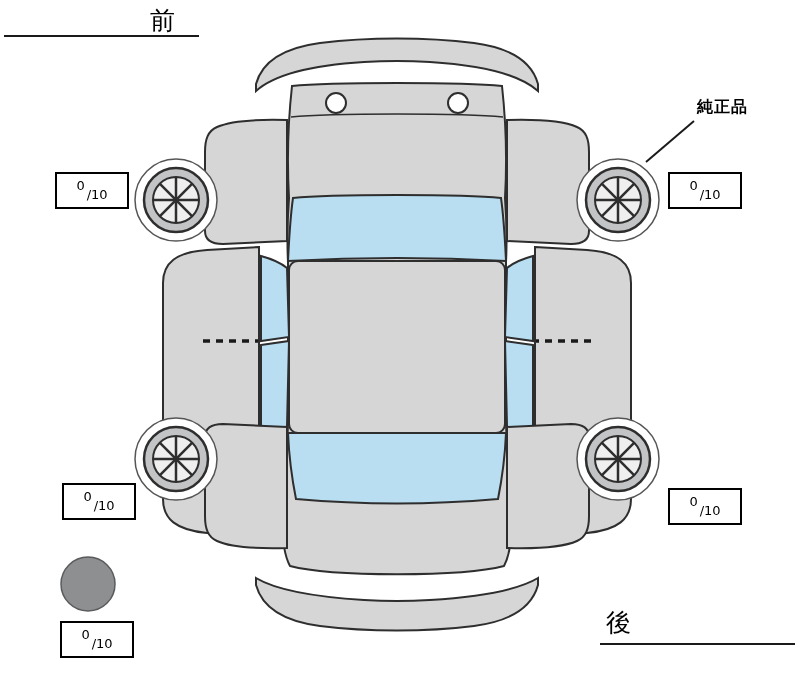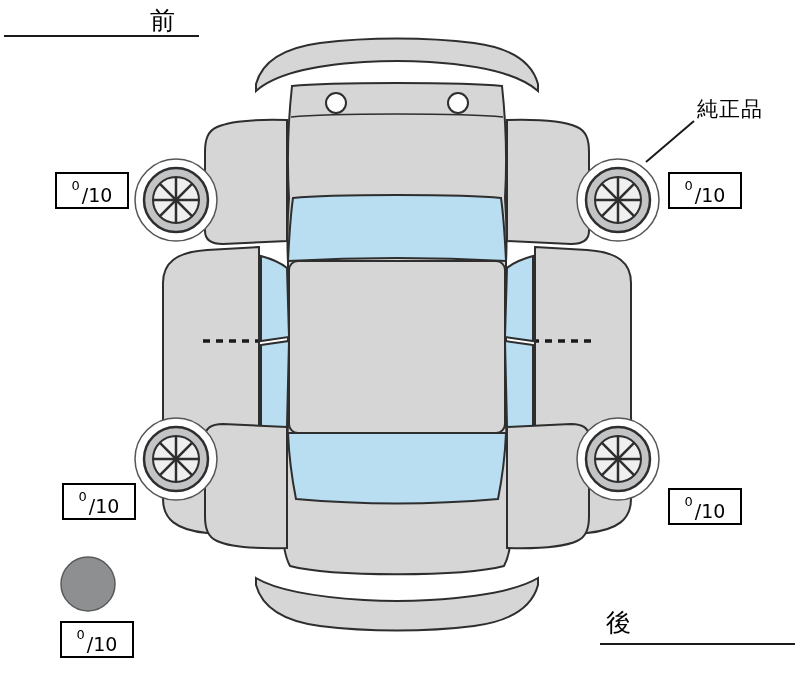--- a/index.html
+++ b/index.html
@@ -21,39 +21,39 @@
     top: 0;
   }
   .label {
     position: absolute;
     color: #000;
     white-space: nowrap;
     line-height: 1;
   }
   .label-front { left: 150px; top: 8px;  font-size: 25px; }
   .label-rear  { left: 606px; top: 610px; font-size: 25px; }
-  .label-genuine { left: 697px; top: 99px; font-size: 21px; font-weight: normal; letter-spacing: 1px; }
+  .label-genuine { left: 697px; top: 99px; font-size: 16px; font-weight: bold; letter-spacing: 1px; }
   .score {
     position: absolute;
     width: 70px;
     height: 33px;
     background: #ffffff;
     border: 2px solid #000;
     display: flex;
     align-items: center;
     justify-content: center;
     gap: 2px;
     color: #000;
   }
   .score .num {
     font-size: 13px;
     transform: translateY(-5px);
   }
   .score .den {
-    font-size: 19px;
+    font-size: 13px;
     margin-top: 8px;
   }
   .score-fl { left: 55px;  top: 172px; }
   .score-fr { left: 668px; top: 172px; }
   .score-rl { left: 62px;  top: 483px; }
   .score-rr { left: 668px; top: 488px; }
   .score-sp { left: 60px;  top: 621px; }
 </style>
 </head>
 <body>

